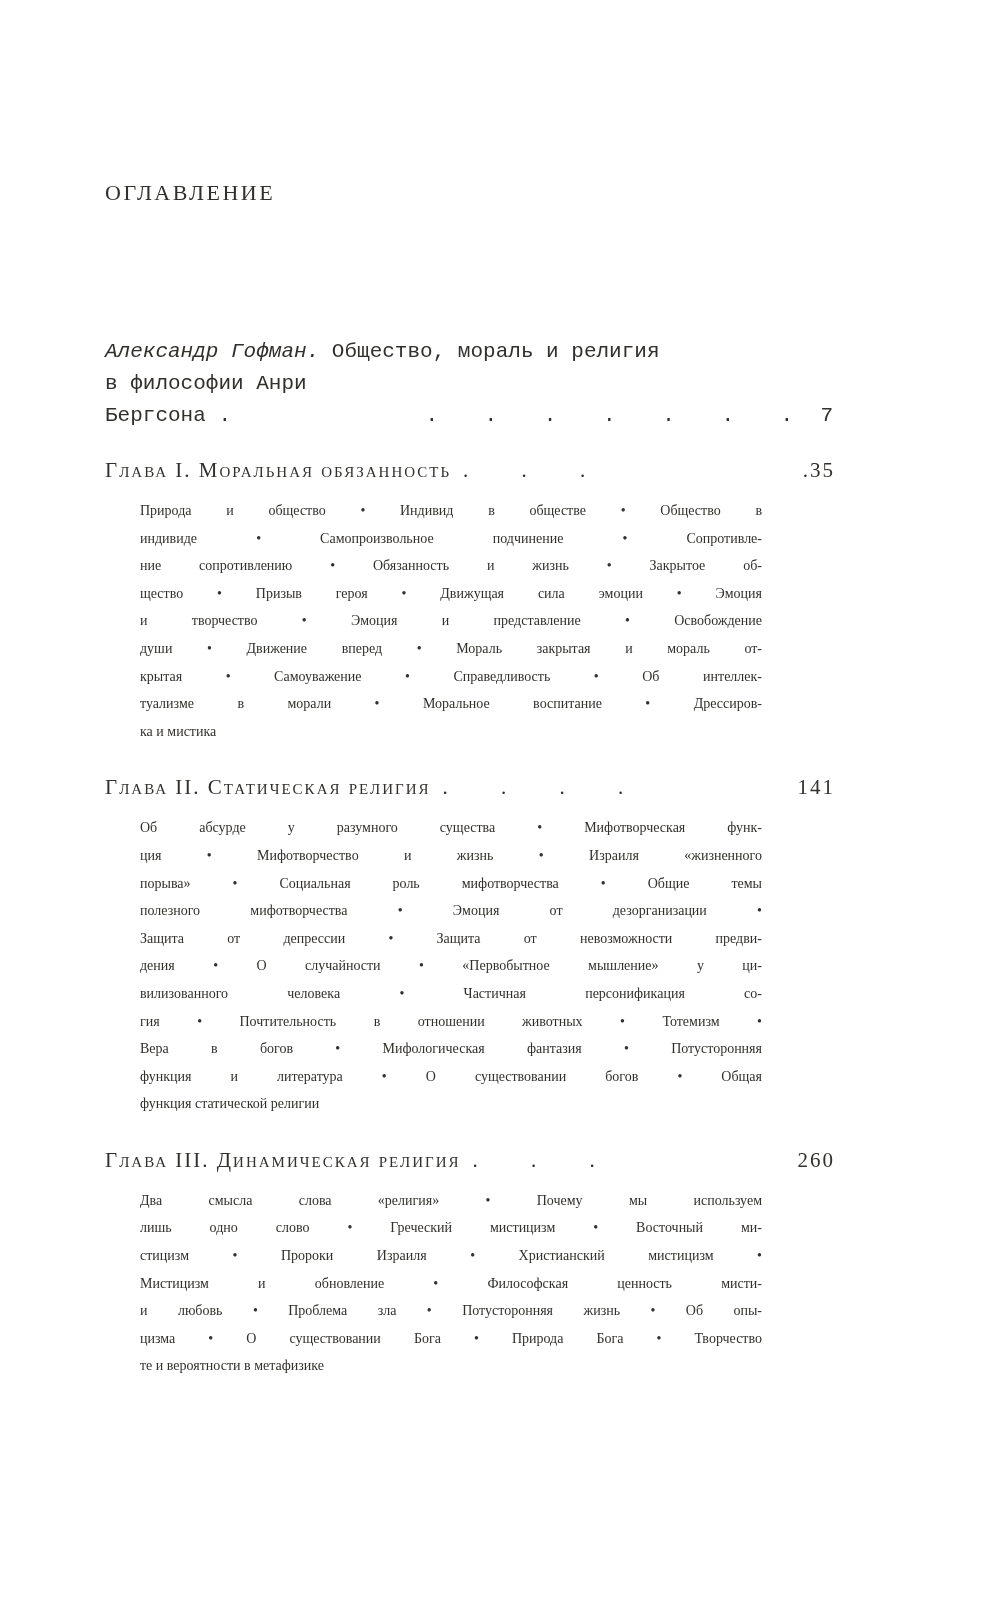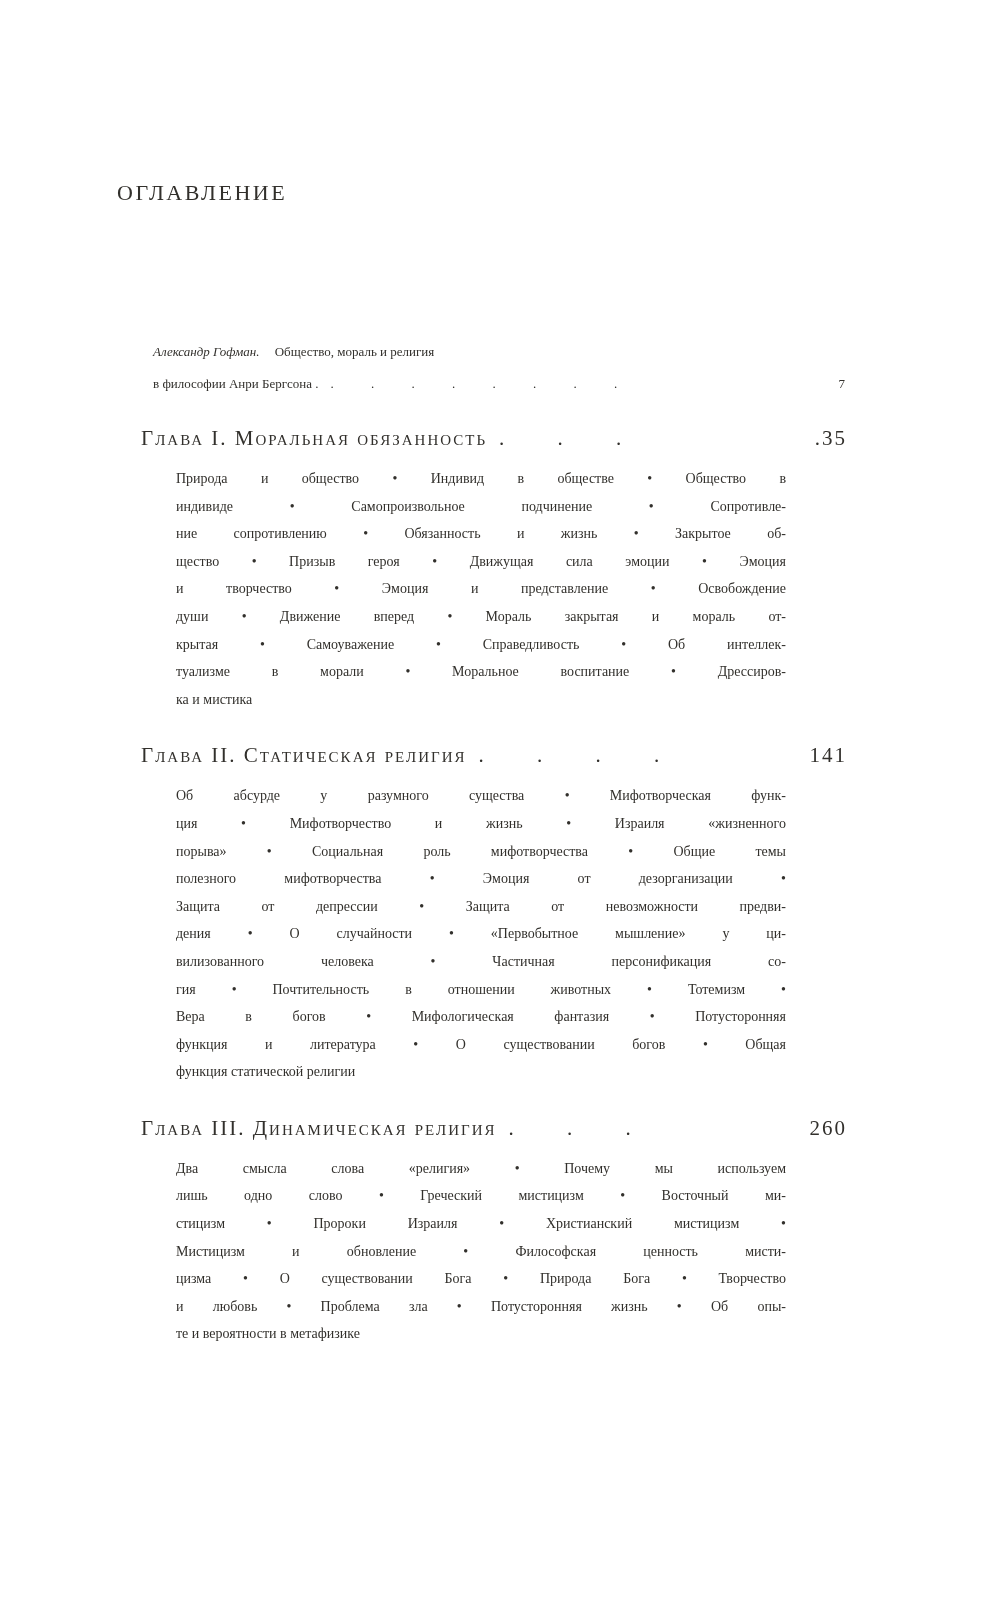--- a/index.html
+++ b/index.html
@@ -1,15 +1,15 @@
 <!DOCTYPE html>
 <html><head>
 <meta charset="utf-8">
 <style>
-  * { box-sizing: border-box; margin-left: 12px; }
+  * { box-sizing: border-box; }
   html, body { margin: 0; padding: 0; }
   body {
     width: 1000px;
     height: 1616px;
     background: #ffffff;
     color: #32302c;
     font-family: "Liberation Serif", serif;
     position: relative;
     overflow: hidden;
   }
@@ -19,23 +19,24 @@
     top: 180px;
     width: 730px;
   }
   .page-title {
     font-size: 22px;
     font-weight: normal;
     letter-spacing: 2.5px;
     margin: 0 0 130px 0;
   }
   .intro-entry {
-    font-size: 13px;
+    font-size: 21px;
     line-height: 32px;
     margin-bottom: 26px;
+    font-family: Liberation Mono, monospace;
   }
   .author { font-style: italic; }
   .toc-row { display: flex; align-items: flex-end; }
   .leader {
     flex: 1 1 auto;
     overflow: hidden;
     white-space: nowrap;
     margin: 0 8px 0 12px;
   }
   .intro-dots { word-spacing: 34px; }
@@ -123,19 +124,19 @@
     <div class="toc-row ch-row">
       <span class="ch-title">Глава III. Динамическая религия</span>
       <span class="leader ch-dots">. . .</span>
       <span class="pagenum">260</span>
     </div>
     <div class="topics">
         <div class="tline">Два смысла слова «религия» • Почему мы используем</div>
         <div class="tline">лишь одно слово • Греческий мистицизм • Восточный ми-</div>
         <div class="tline">стицизм • Пророки Израиля • Христианский мистицизм •</div>
         <div class="tline">Мистицизм и обновление • Философская ценность мисти-</div>
+        <div class="tline">и любовь • Проблема зла • Потусторонняя жизнь • Об опы-</div>
         <div class="tline">цизма • О существовании Бога • Природа Бога • Творчество</div>
-        <div class="tline">и любовь • Проблема зла • Потусторонняя жизнь • Об опы-</div>
         <div class="tline last">те и вероятности в метафизике</div>
       </div>
   </section>
 
 </div>
 
 </body></html>

